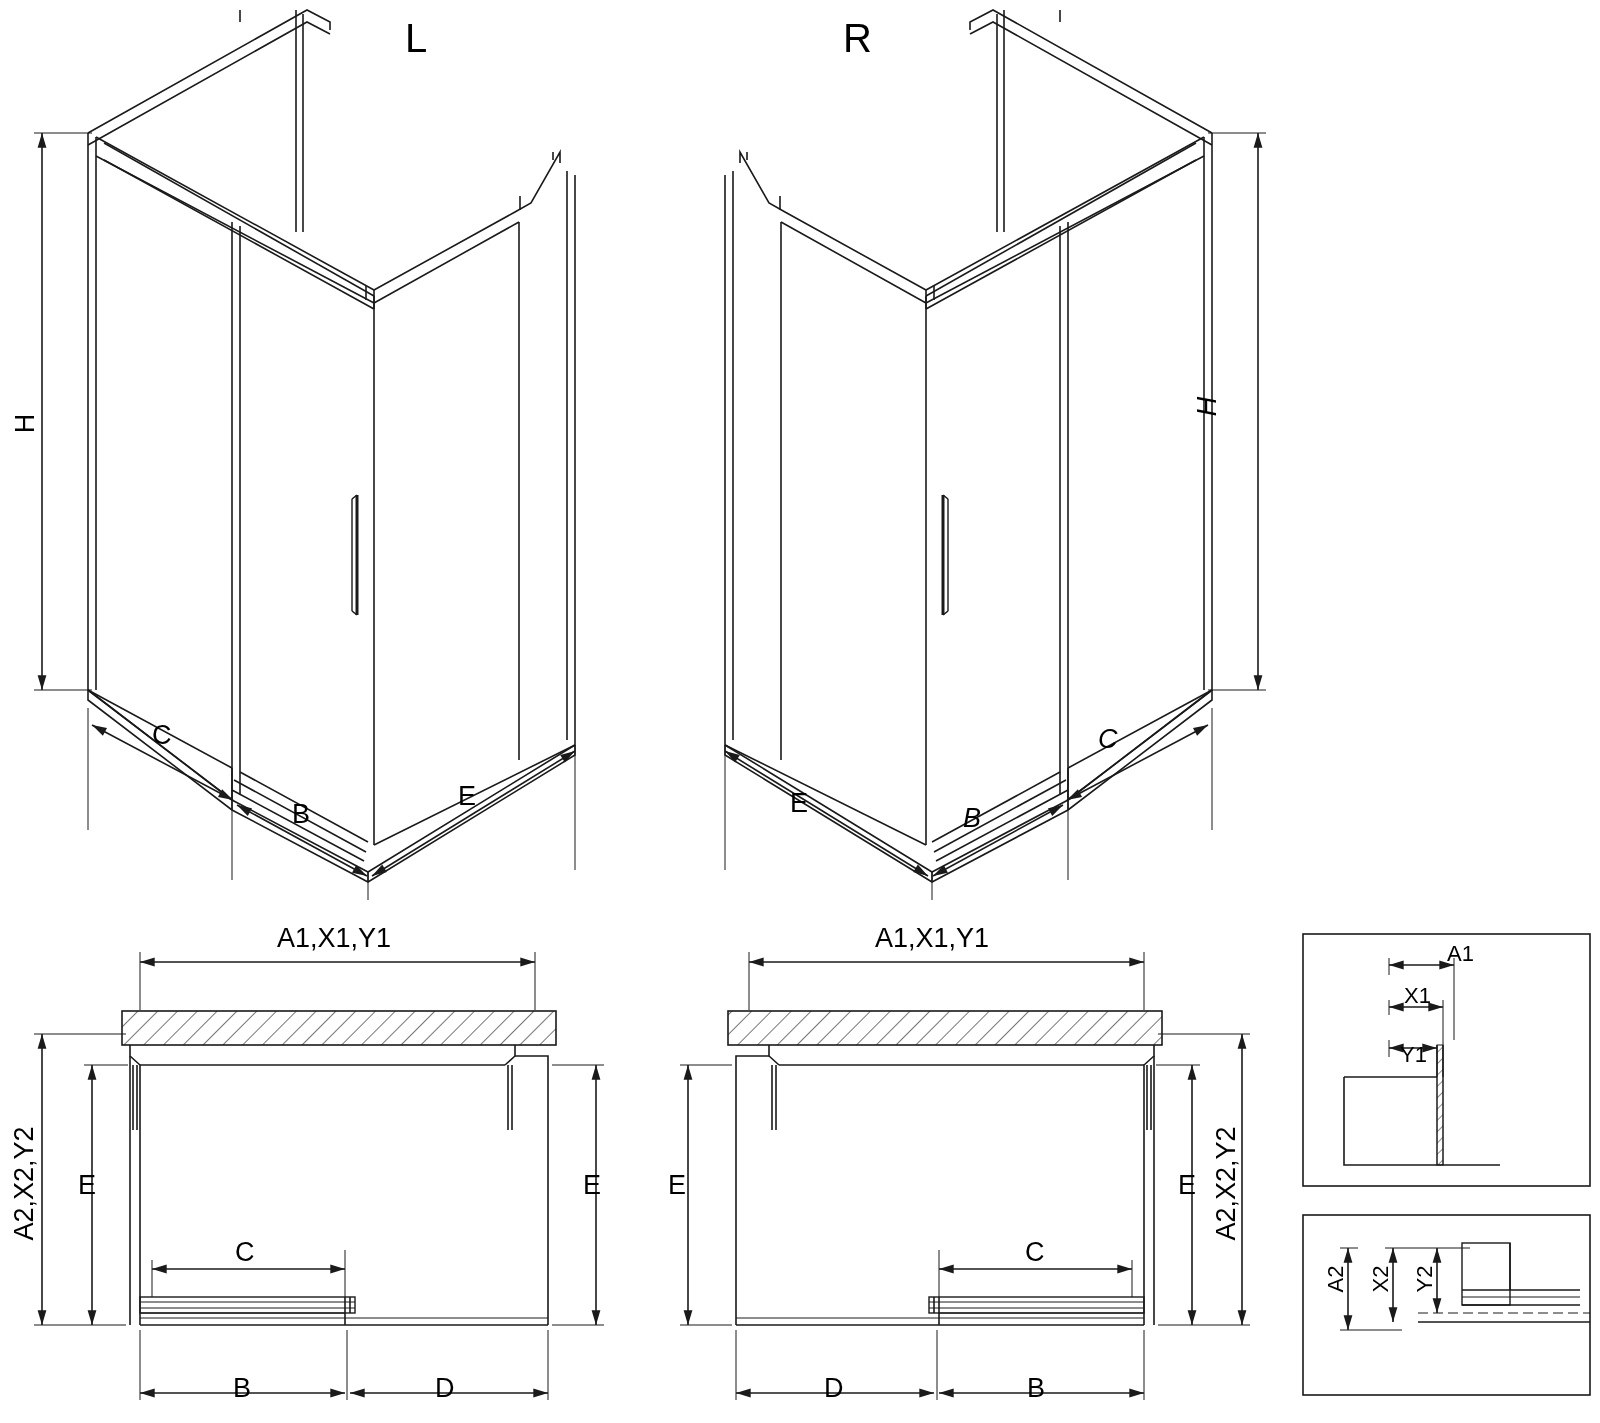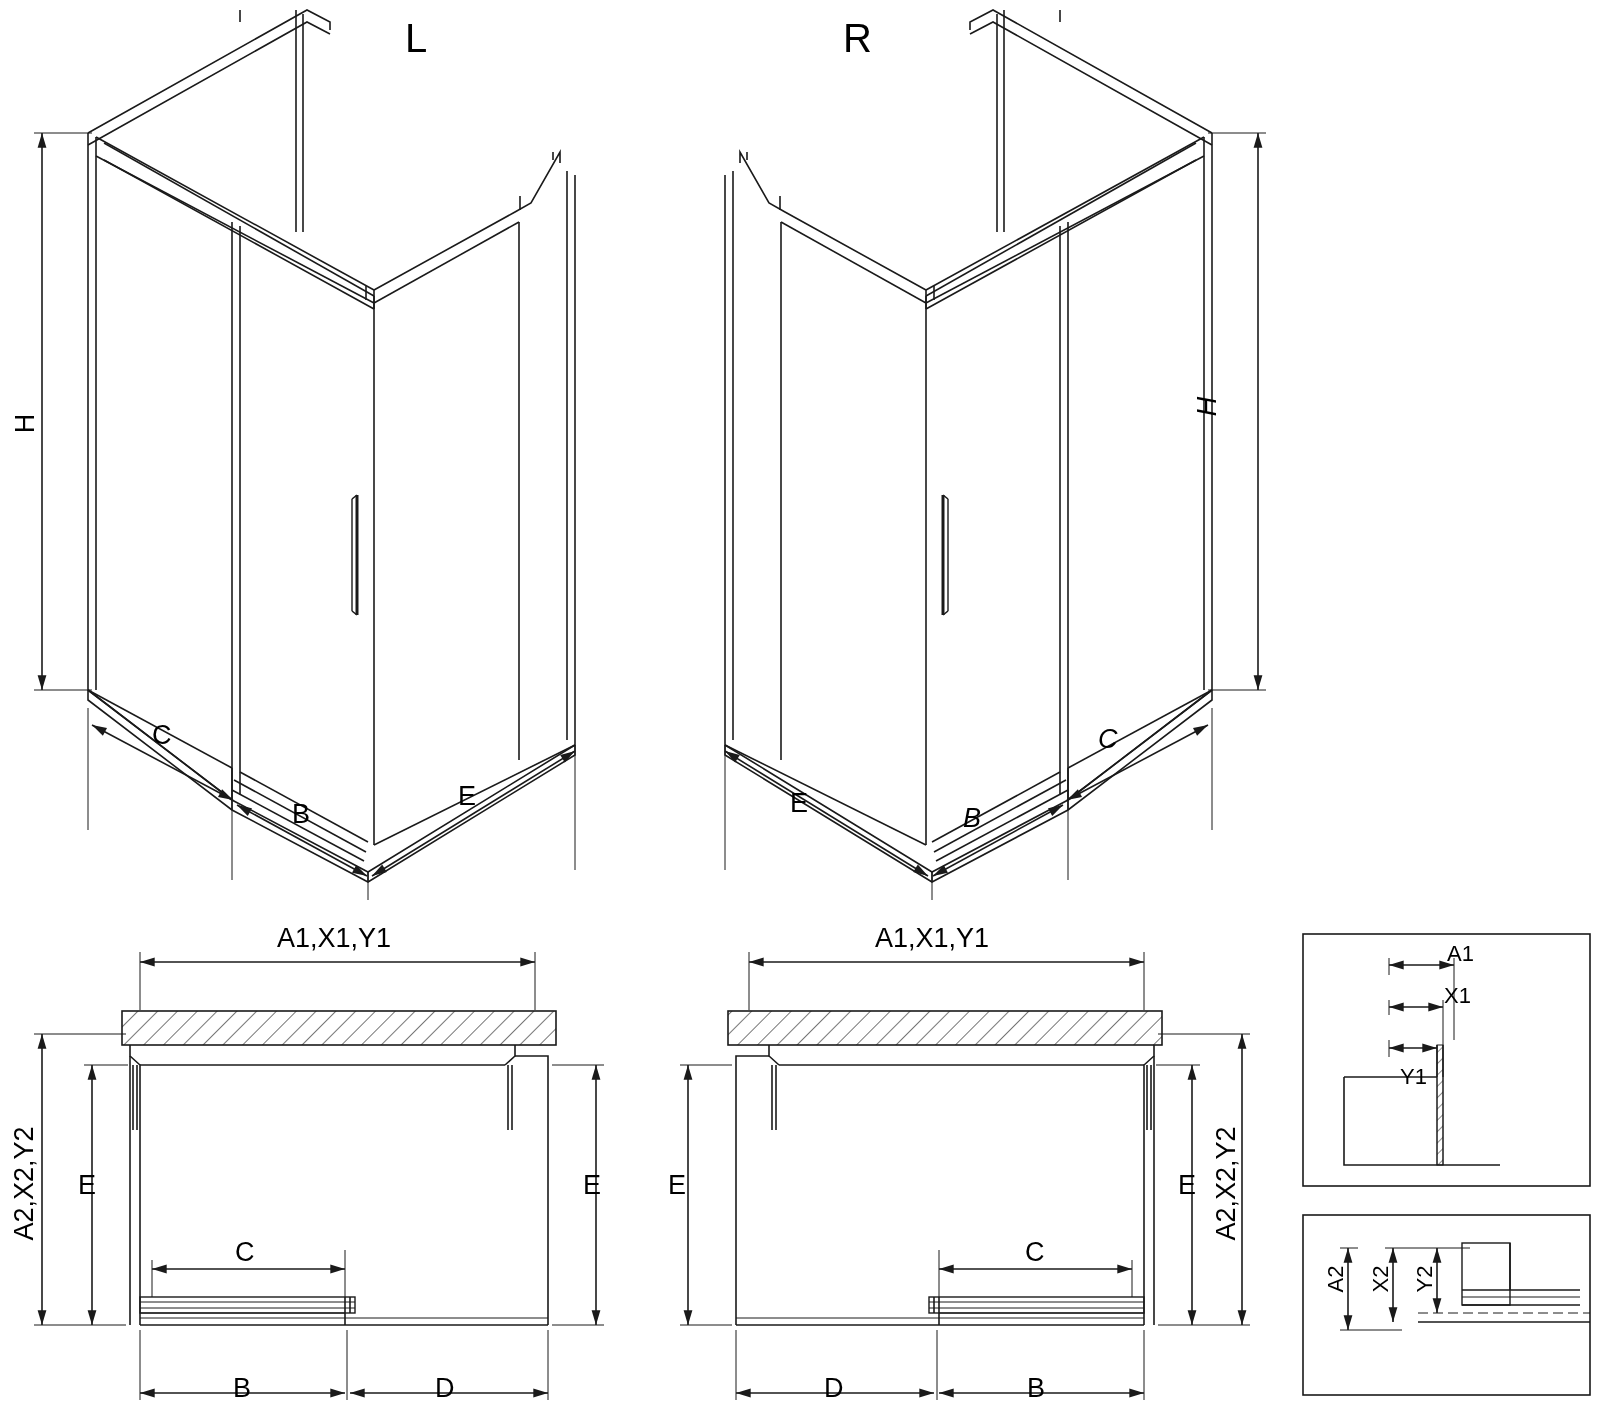--- a/index.html
+++ b/index.html
@@ -348,20 +348,20 @@
 
   <div class="lbl lbl-med" style="left:875px; top:925px;">A1,X1,Y1</div>
   <div class="lbl lbl-med rot90" style="left:1169px; top:1170px;">A2,X2,Y2</div>
   <div class="lbl lbl-med" style="left:668px; top:1172px;">E</div>
   <div class="lbl lbl-med" style="left:1178px; top:1172px;">E</div>
   <div class="lbl lbl-med" style="left:1025px; top:1239px;">C</div>
   <div class="lbl lbl-med" style="left:824px; top:1375px;">D</div>
   <div class="lbl lbl-med" style="left:1027px; top:1375px;">B</div>
 
   <div class="lbl lbl-sm" style="left:1447px; top:943px;">A1</div>
-  <div class="lbl lbl-sm" style="left:1404px; top:985px;margin-left:40px;">X1</div>
-  <div class="lbl lbl-sm" style="left:1400px; top:1066px;">Y1</div>
+  <div class="lbl lbl-sm" style="left:1404px; top:985px;">X1</div>
+  <div class="lbl lbl-sm" style="left:1400px; top:1044px;">Y1</div>
 
   <div class="lbl lbl-sm rot90" style="left:1323px; top:1268px;">A2</div>
   <div class="lbl lbl-sm rot90" style="left:1368px; top:1268px;">X2</div>
   <div class="lbl lbl-sm rot90" style="left:1412px; top:1268px;">Y2</div>
 
 </div>
 
 </body></html>

